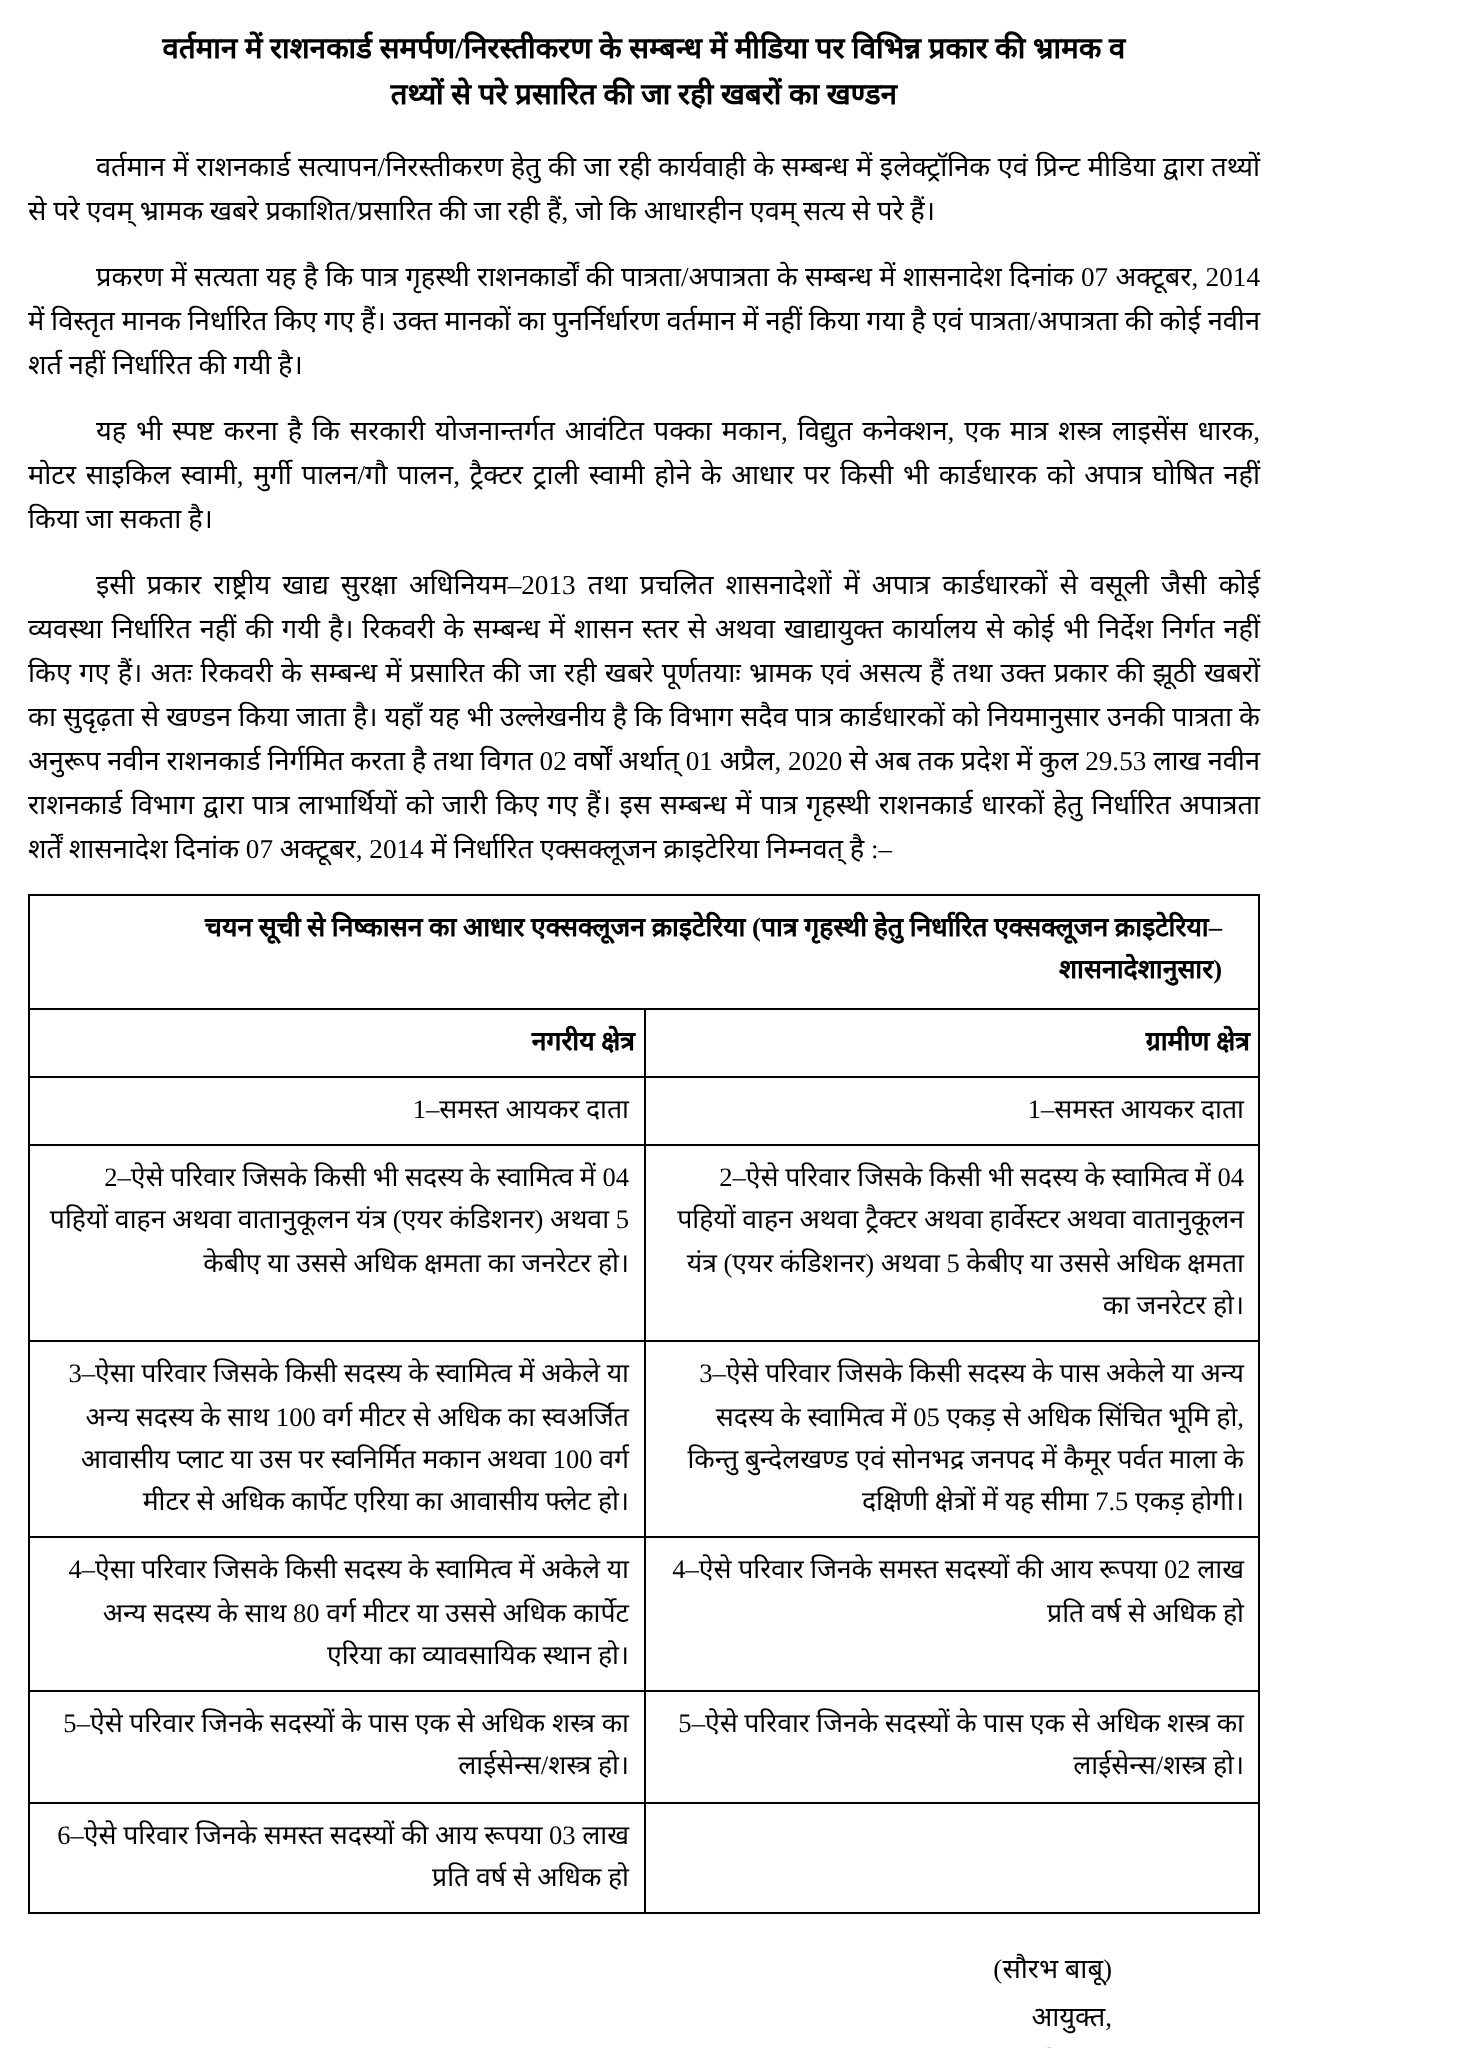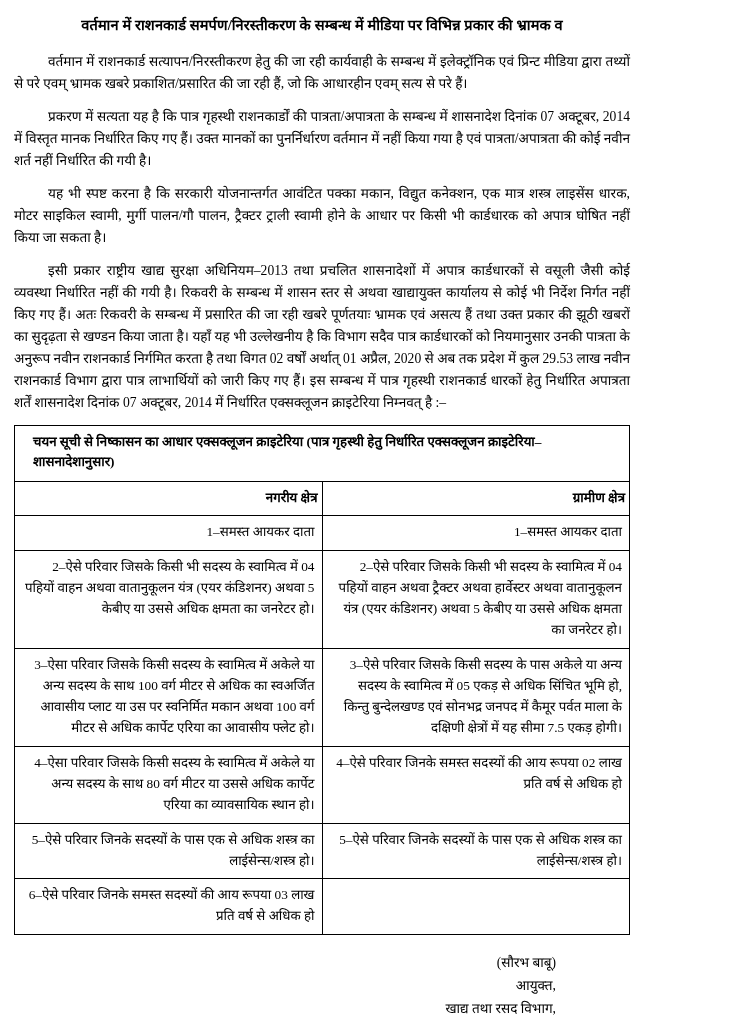--- a/index.html
+++ b/index.html
@@ -44,21 +44,21 @@
   }
   table.criteria td, table.criteria th {
     border: 1.2px solid #000;
     padding: 5px 7px 7px 7px;
     vertical-align: top;
     text-align: right;
     font-weight: normal;
     line-height: 1.6;
   }
   table.criteria td.head-span {
-    text-align: left;
+    text-align: right;
     font-weight: bold;
     padding: 6px 18px 8px 18px;
     line-height: 1.55;
   }
   table.criteria th.colhead {
     text-align: right;
     font-weight: bold;
     padding: 5px 4px 7px 4px;
     width: 50%;
   }
@@ -82,20 +82,21 @@
   }
   .signature div { display: block; }
 </style>
 </head>
 <body>
 
 <div class="page">
 
   <div class="doc-title">
     <span class="line">वर्तमान में राशनकार्ड समर्पण/निरस्तीकरण के सम्बन्ध में मीडिया पर विभिन्न प्रकार की भ्रामक व</span>
+    <span class="line">तथ्यों से परे प्रसारित की जा रही खबरों का खण्डन</span>
   </div>
 
   <p class="para">वर्तमान में राशनकार्ड सत्यापन/निरस्तीकरण हेतु की जा रही कार्यवाही के सम्बन्ध में इलेक्ट्रॉनिक एवं प्रिन्ट मीडिया द्वारा तथ्यों से परे एवम् भ्रामक खबरे प्रकाशित/प्रसारित की जा रही हैं, जो कि आधारहीन एवम् सत्य से परे हैं।</p>
   <p class="para">प्रकरण में सत्यता यह है कि पात्र गृहस्थी राशनकार्डों की पात्रता/अपात्रता के सम्बन्ध में शासनादेश दिनांक 07 अक्टूबर, 2014 में विस्तृत मानक निर्धारित किए गए हैं। उक्त मानकों का पुनर्निर्धारण वर्तमान में नहीं किया गया है एवं पात्रता/अपात्रता की कोई नवीन शर्त नहीं निर्धारित की गयी है।</p>
   <p class="para">यह भी स्पष्ट करना है कि सरकारी योजनान्तर्गत आवंटित पक्का मकान, विद्युत कनेक्शन, एक मात्र शस्त्र लाइसेंस धारक, मोटर साइकिल स्वामी, मुर्गी पालन/गौ पालन, ट्रैक्टर ट्राली स्वामी होने के आधार पर किसी भी कार्डधारक को अपात्र घोषित नहीं किया जा सकता है।</p>
   <p class="para">इसी प्रकार राष्ट्रीय खाद्य सुरक्षा अधिनियम–2013 तथा प्रचलित शासनादेशों में अपात्र कार्डधारकों से वसूली जैसी कोई व्यवस्था निर्धारित नहीं की गयी है। रिकवरी के सम्बन्ध में शासन स्तर से अथवा खाद्यायुक्त कार्यालय से कोई भी निर्देश निर्गत नहीं किए गए हैं। अतः रिकवरी के सम्बन्ध में प्रसारित की जा रही खबरे पूर्णतयाः भ्रामक एवं असत्य हैं तथा उक्त प्रकार की झूठी खबरों का सुदृढ़ता से खण्डन किया जाता है। यहाँ यह भी उल्लेखनीय है कि विभाग सदैव पात्र कार्डधारकों को नियमानुसार उनकी पात्रता के अनुरूप नवीन राशनकार्ड निर्गमित करता है तथा विगत 02 वर्षों अर्थात् 01 अप्रैल, 2020 से अब तक प्रदेश में कुल 29.53 लाख नवीन राशनकार्ड विभाग द्वारा पात्र लाभार्थियों को जारी किए गए हैं। इस सम्बन्ध में पात्र गृहस्थी राशनकार्ड धारकों हेतु निर्धारित अपात्रता शर्तें शासनादेश दिनांक 07 अक्टूबर, 2014 में निर्धारित एक्सक्लूजन क्राइटेरिया निम्नवत् है :–</p>
 
   <table class="criteria">
     <tbody>
       <tr>

